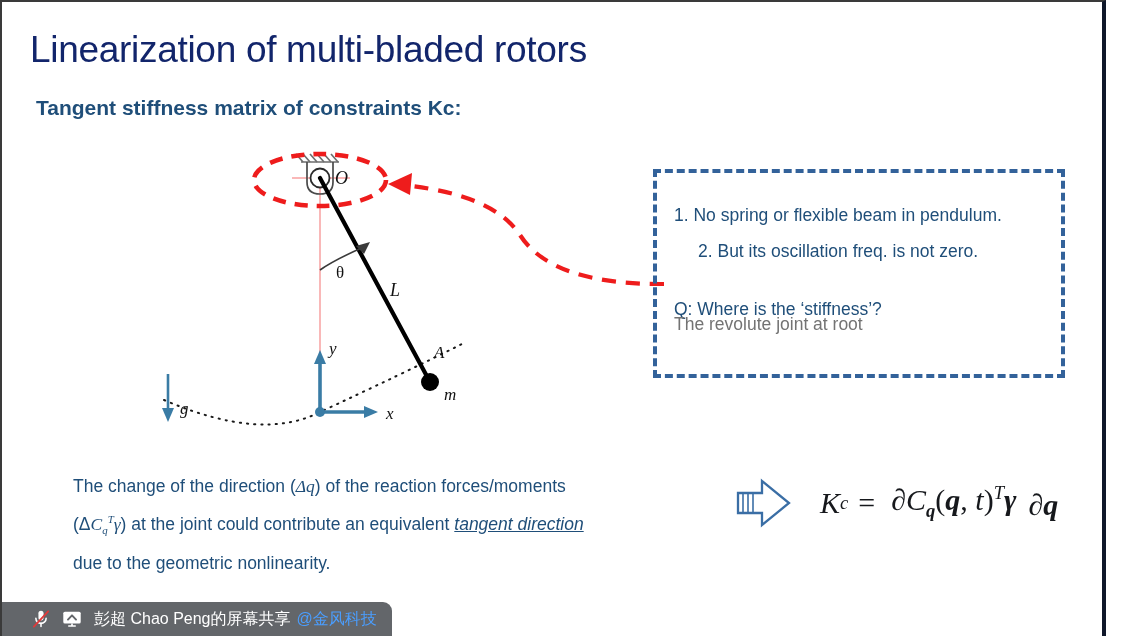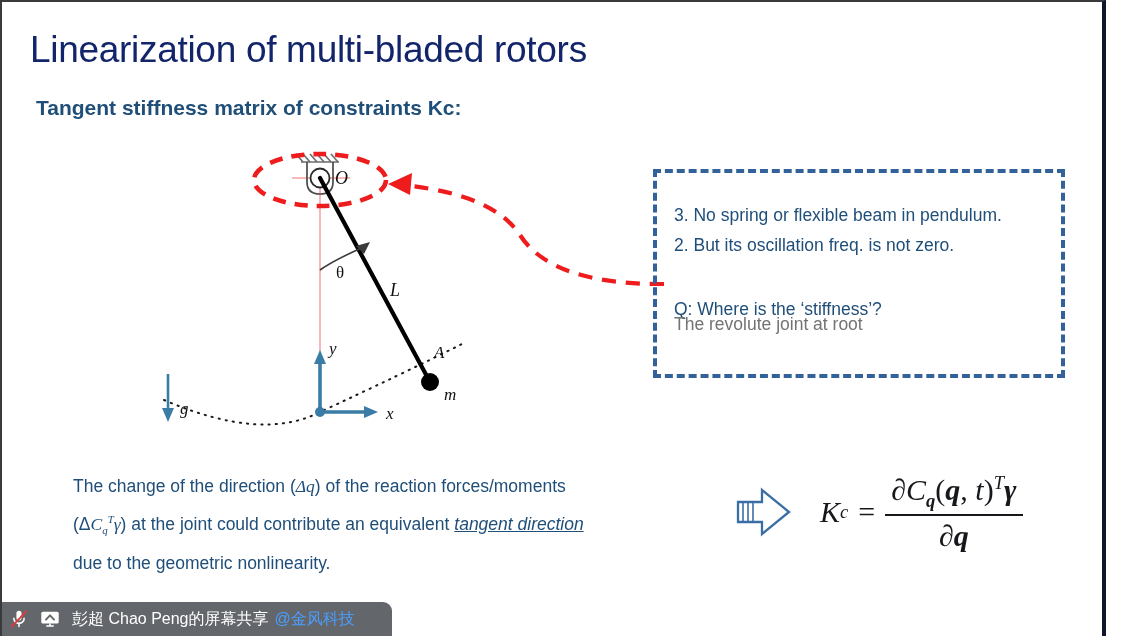--- a/index.html
+++ b/index.html
@@ -65,21 +65,21 @@
     box-sizing: border-box;
   }
   #callout .line {
     position: absolute;
     left: 17px;
     font-size: 17.5px;
     color: #1f4e79;
     white-space: nowrap;
   }
   #callout .l1 { top: 32px; }
-  #callout .l2 { top: 62px; }
+  #callout .l2 { top: 68px; margin-left: 24px; }
   #callout .l3 { top: 126px; text-align: right; }
   #callout .l4 { top: 141px; color: #737373; }
 
   
   #redarrow {
     position: absolute;
     left: 370px;
     top: 155px;
     width: 300px;
     height: 140px;
@@ -113,21 +113,20 @@
     font-family: "Liberation Serif", serif;
     font-size: 30px;
     color: #16181c;
     display: flex;
     align-items: center;
     margin-left: 26px;
   }
   #eq .eqsign { margin: 0 10px; }
   .frac {
     display: inline-flex;
-    flex-direction: column;
     align-items: center;
     vertical-align: middle;
   }
   .frac .num {
     padding: 0 6px 2px 6px;
     white-space: nowrap;
   }
   .frac .bar {
     width: 100%;
     height: 1.6px;
@@ -144,21 +143,21 @@
   #taskbar {
     position: absolute;
     left: 0;
     bottom: 0;
     width: 390px;
     height: 34px;
     background: #63666a;
     border-top-right-radius: 9px;
     display: flex;
     align-items: center;
-    padding-left: 6px;
+    padding-left: 28px;
     box-sizing: border-box;
   }
   #taskbar .tbtext {
     font-size: 16px;
     color: #ffffff;
     margin-left: 11px;
     white-space: nowrap;
   }
   #taskbar .tbhandle {
     color: #4a9eff;
@@ -225,21 +224,21 @@
 
     <ellipse cx="168" cy="38" rx="66" ry="26" fill="none" stroke="#ee1c1c" stroke-width="4.6" stroke-dasharray="13 9"></ellipse>
   </svg>
 
   <svg id="redarrow" viewBox="0 0 300 140" width="300" height="140">
     <path d="M 292 127 Q 180 128 148 78 Q 122 38 32 28" fill="none" stroke="#ee1c1c" stroke-width="4.2" stroke-dasharray="14 10" stroke-linecap="butt"></path>
     <polygon points="16,27 40,16 38,38" fill="#ee1c1c"></polygon>
   </svg>
 
   <div id="callout">
-    <div class="line l1">3. No spring or flexible beam in pendulum.</div>
+    <div class="line l1">1. No spring or flexible beam in pendulum.</div>
     <div class="line l2">2. But its oscillation freq. is not zero.</div>
     <div class="line l3">Q: Where is the ‘stiffness’?</div>
     <div class="line l4">The revolute joint at root</div>
   </div>
 
   <div id="para">
     <span>The change of the direction (</span><span class="mathi">Δq</span><span>) of the reaction forces/moments</span>
     <br>
     <span>(Δ</span><span class="mathi">C</span><sub class="tiny mathi">q</sub><sup class="tiny mathi">T</sup><span class="mathi">γ</span><span>) at the joint could contribute an equivalent </span><span class="ul">tangent direction</span>
     <br>

